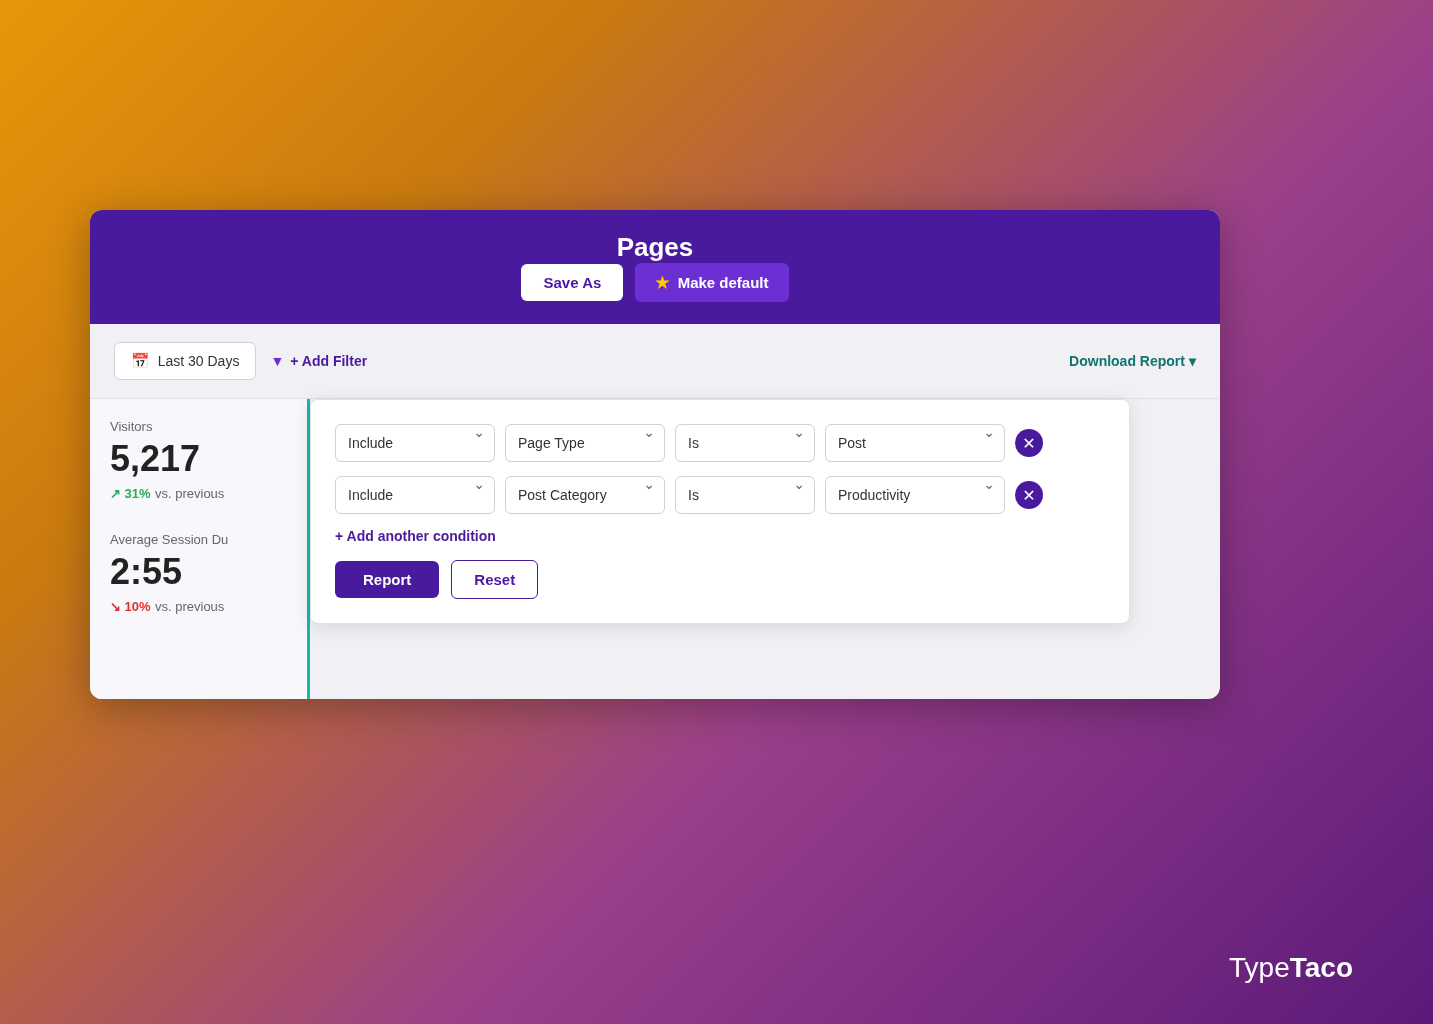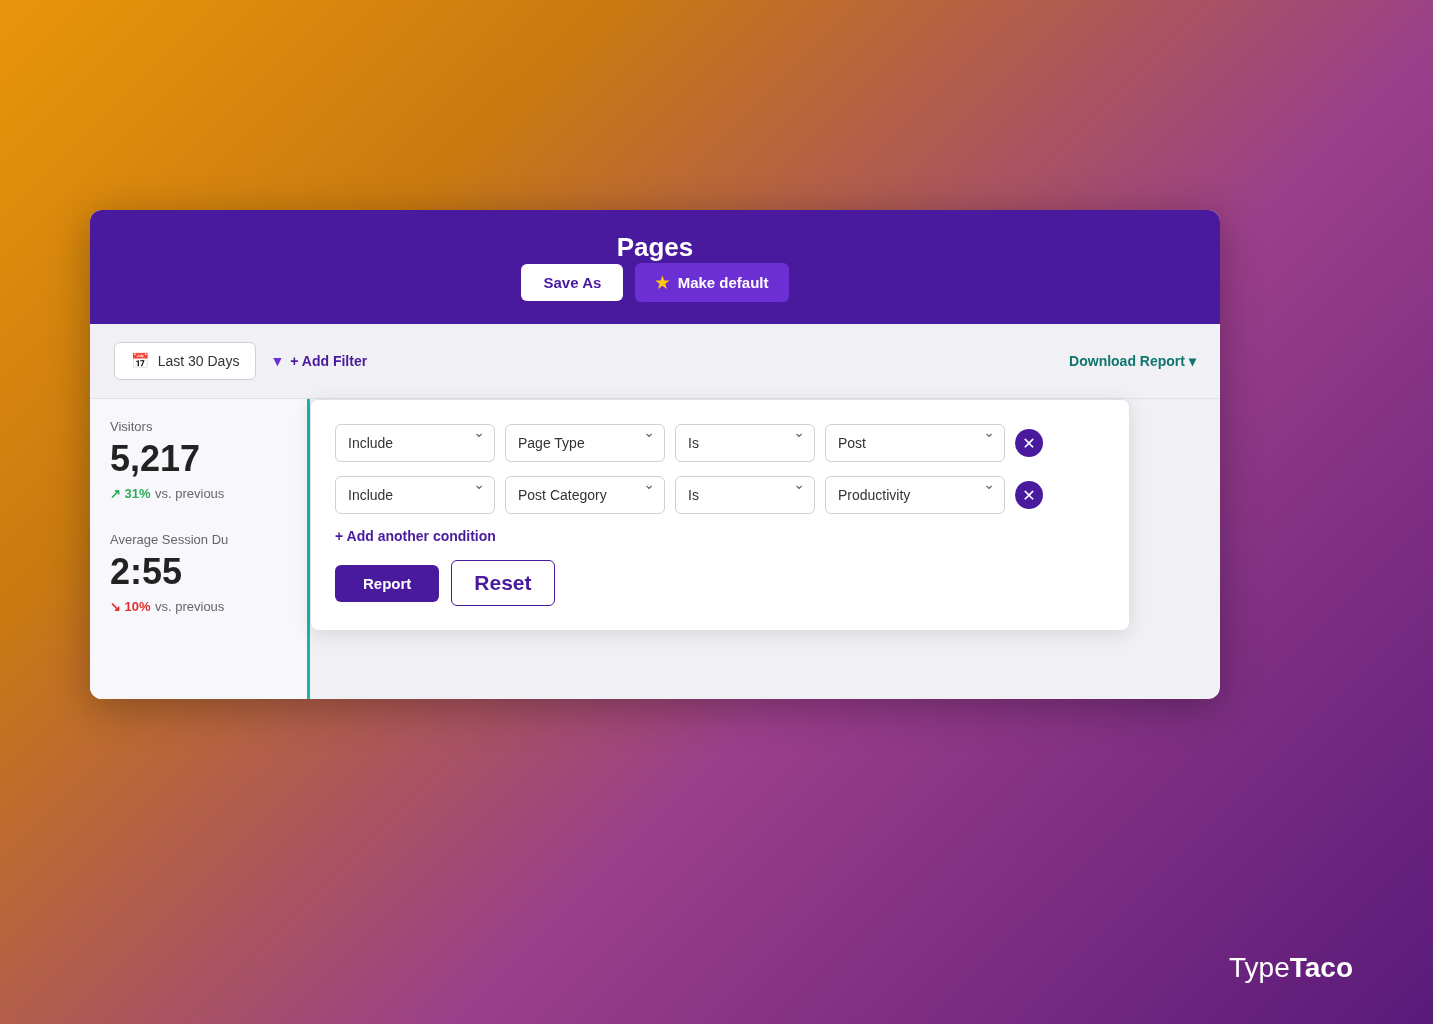--- a/index.html
+++ b/index.html
@@ -284,21 +284,21 @@
       font-weight: 600;
       cursor: pointer;
     }
 
     .btn-reset {
       background: #fff;
       color: #4a1a9e;
       border: 1.5px solid #4a1a9e;
       border-radius: 6px;
       padding: 10px 22px;
-      font-size: 21px;
+      font-size: 15px;
       font-weight: 600;
       cursor: pointer;
     }
 
     .branding {
       position: absolute;
       bottom: 40px;
       right: 80px;
       color: #fff;
       font-size: 28px;

